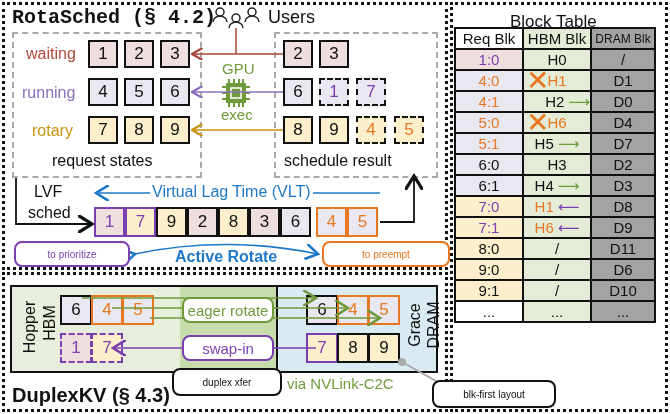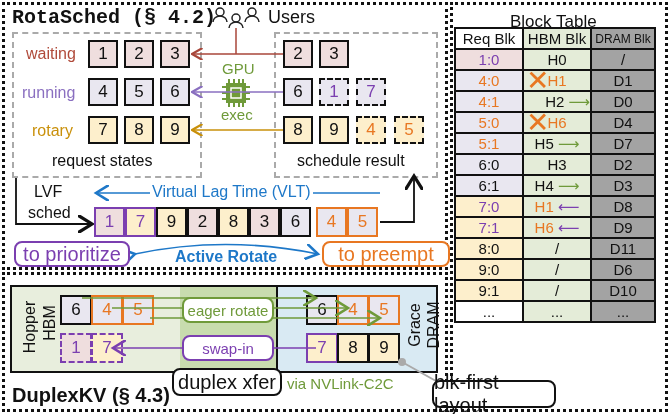--- a/index.html
+++ b/index.html
@@ -7,21 +7,21 @@
   .abs{position:absolute;}
   .dotbox{position:absolute;border:3px dotted #111;box-sizing:border-box;}
   .dashbox{position:absolute;border:2px dashed #aaa;box-sizing:border-box;}
   .cell{position:absolute;width:30px;height:28px;border:2px solid #111;box-sizing:border-box;display:flex;align-items:center;justify-content:center;font-size:17px;}
   .dcell{border:2px dashed #111;}
   .pink{background:#efdede;}
   .lav{background:#e9e7f0;}
   .yel{background:#fdefcc;}
   .lbl{position:absolute;font-size:16px;}
   .seq{position:absolute;height:30px;border:2px solid #111;box-sizing:border-box;display:flex;align-items:center;justify-content:center;font-size:17px;width:31px;}
-  .pill{position:absolute;border:2px solid;border-radius:8px;box-sizing:border-box;display:flex;align-items:center;justify-content:center;font-size:20px;background:#fff;}
+  .pill{position:absolute;border:2px solid;border-radius:8px;box-sizing:border-box;display:flex;align-items:center;justify-content:center;font-size:10px;background:#fff;}
   table.bt{position:absolute;border-collapse:collapse;font-size:15px;}
   table.bt td{border:2px solid #111;height:19px;padding:0;text-align:center;}
   .c1{width:66px;}
   .c2{width:66px;background:#e4ecd8;}
   .c3{width:62px;background:#a3a3a3;}
   .purple{color:#7b3fb0;}
   .orange{color:#e87722;}
   .green{color:#6f9a3a;}
   .blue{color:#1e78c8;}
   .red{color:#b04a3a;}
@@ -71,21 +71,21 @@
 
 <div class="cell pink" style="left:283px;top:40px;">2</div>
 <div class="cell pink" style="left:319px;top:40px;">3</div>
 <div class="cell lav" style="left:283px;top:78px;">6</div>
 <div class="cell lav dcell purple" style="left:319px;top:78px;">1</div>
 <div class="cell lav dcell purple" style="left:356px;top:78px;">7</div>
 <div class="cell yel" style="left:283px;top:116px;">8</div>
 <div class="cell yel" style="left:319px;top:116px;">9</div>
 <div class="cell yel dcell orange" style="left:356px;top:116px;">4</div>
 <div class="cell yel dcell orange" style="left:394px;top:116px;">5</div>
-<div class="lbl" style="left:297px;top:152px;">schedule result</div>
+<div class="lbl" style="left:284px;top:152px;">schedule result</div>
 
 <div class="lbl green" style="left:222px;top:60px;font-size:15px;">GPU</div>
 <span class="abs" style="left:222px;top:79px;width:28px;height:28px;">
   <svg width="28" height="28" viewBox="0 0 28 28">
     <g fill="#6f9a3a">
       <rect x="4" y="4" width="20" height="20"></rect>
       <rect x="6" y="0" width="2" height="4"></rect>
         <rect x="11" y="0" width="2" height="4"></rect>
         <rect x="16" y="0" width="2" height="4"></rect>
         <rect x="20" y="0" width="2" height="4"></rect>

